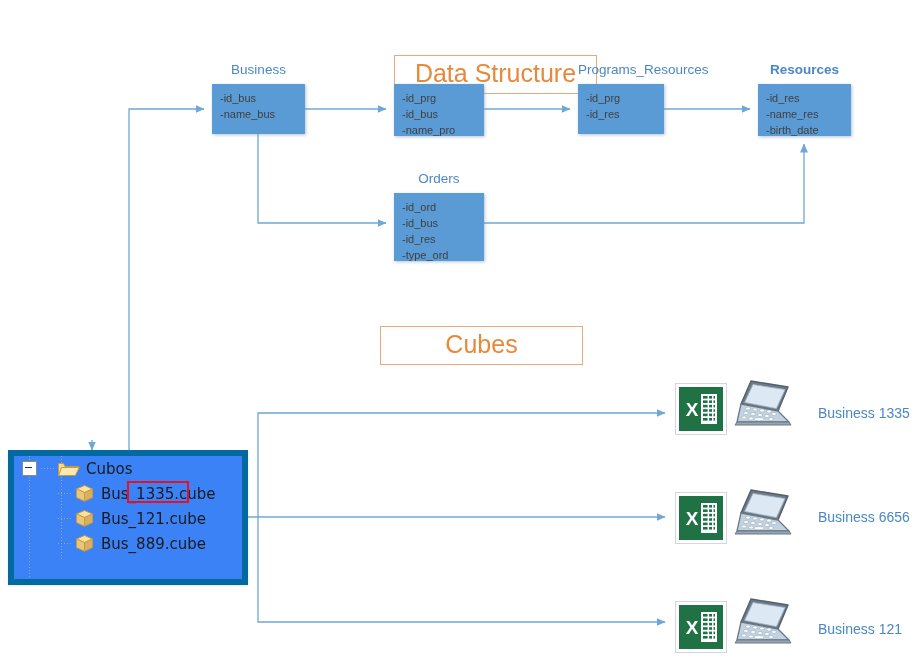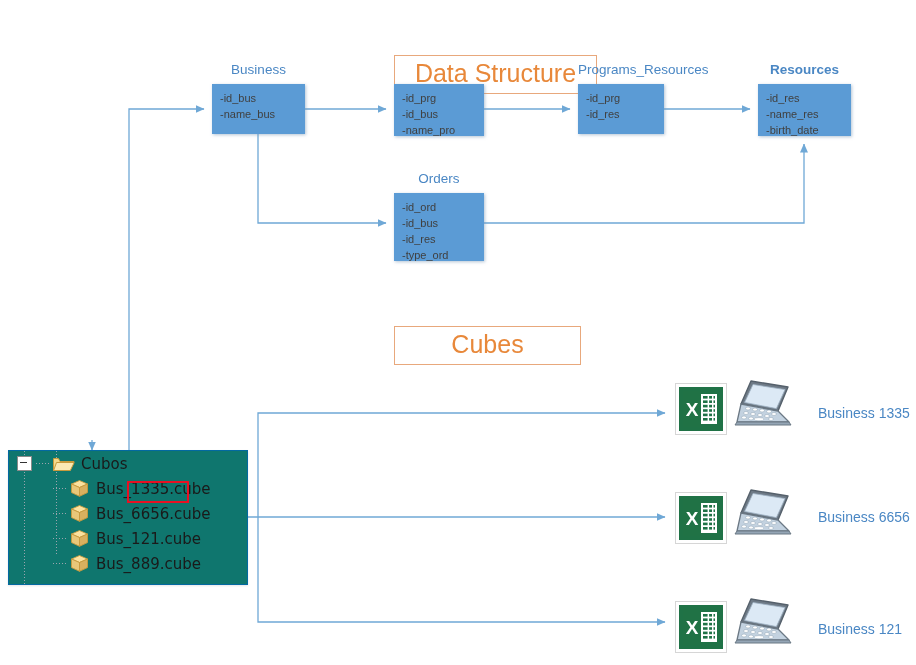--- a/index.html
+++ b/index.html
@@ -51,22 +51,22 @@
     color:#404040;
     font-size:11px;
     line-height:16px;
     white-space:nowrap;
   }
 
   
   #tree-panel{
     position:absolute;
     left:8px;top:450px;width:240px;height:135px;
-    background:#0f766e;
-    border:1px solid #0369a1;
+    background:#3b82f6;
+    border:6px solid #0369a1;
     box-sizing:border-box;
     box-shadow:0 1px 2px rgba(0,0,0,.10);
   }
   .tree-row{
     position:relative;
     height:25px;
     display:flex;
     align-items:center;
     font-family:"DejaVu Sans", sans-serif;
     font-size:15px;
@@ -158,21 +158,21 @@
       <path d="M92,440 L92,450" marker-end="url(#ah)"></path>
 
       <path d="M258,517 L258,413 L665,413" marker-end="url(#ah)"></path>
       <path d="M248,517 L665,517" marker-end="url(#ah)"></path>
       <path d="M258,517 L258,622 L665,622" marker-end="url(#ah)"></path>
     </g>
   </svg>
 
   <div class="section-title" id="title-data-structure" style="left:394px;top:13px;width:203px;margin-top:42px;">Data Structure</div>
 
-  <div class="section-title" id="title-cubes" style="left:394px;top:326px;width:187px;">Cubes</div>
+  <div class="section-title" id="title-cubes" style="left:380px;top:326px;width:203px;">Cubes</div>
 
   <div id="entities-root">
       <div class="entity" style="left: 212px; top: 62px; width: 93px;">
         <div class="entity-title" style="top: 0px;">Business</div>
         <div class="entity-box" style="left: 0px; top: 22px; width: 93px; height: 50px;">
           <div class="entity-field">-id_bus</div>
           <div class="entity-field">-name_bus</div>
         </div>
       </div>
       <div class="entity" style="left: 394px; top: 62px; width: 90px;">
@@ -223,29 +223,20 @@
           <span>Cubos</span>
         </div>
         <div class="tree-row tree-child">
           <span class="dots-h"></span>
           <span class="cube-icon"><svg width="19" height="19" viewBox="0 0 19 19">
               <path d="M9.5,1.5 L17.5,5 L9.5,8.5 L1.5,5 Z" fill="#FBE2A0" stroke="#C79A3C" stroke-width="0.9" stroke-linejoin="round"></path>
               <path d="M1.5,5 L9.5,8.5 L9.5,17.3 L1.5,13.6 Z" fill="#E8C779" stroke="#C79A3C" stroke-width="0.9" stroke-linejoin="round"></path>
               <path d="M17.5,5 L9.5,8.5 L9.5,17.3 L17.5,13.6 Z" fill="#D9B05F" stroke="#C79A3C" stroke-width="0.9" stroke-linejoin="round"></path>
             </svg></span>
           <span class="file-label">Bus_1335.cube</span>
-        </div>
-        <div class="tree-row tree-child">
-          <span class="dots-h"></span>
-          <span class="cube-icon"><svg width="19" height="19" viewBox="0 0 19 19">
-              <path d="M9.5,1.5 L17.5,5 L9.5,8.5 L1.5,5 Z" fill="#FBE2A0" stroke="#C79A3C" stroke-width="0.9" stroke-linejoin="round"></path>
-              <path d="M1.5,5 L9.5,8.5 L9.5,17.3 L1.5,13.6 Z" fill="#E8C779" stroke="#C79A3C" stroke-width="0.9" stroke-linejoin="round"></path>
-              <path d="M17.5,5 L9.5,8.5 L9.5,17.3 L17.5,13.6 Z" fill="#D9B05F" stroke="#C79A3C" stroke-width="0.9" stroke-linejoin="round"></path>
-            </svg></span>
-          <span class="file-label">Bus_6656.cube</span>
         </div>
         <div class="tree-row tree-child">
           <span class="dots-h"></span>
           <span class="cube-icon"><svg width="19" height="19" viewBox="0 0 19 19">
               <path d="M9.5,1.5 L17.5,5 L9.5,8.5 L1.5,5 Z" fill="#FBE2A0" stroke="#C79A3C" stroke-width="0.9" stroke-linejoin="round"></path>
               <path d="M1.5,5 L9.5,8.5 L9.5,17.3 L1.5,13.6 Z" fill="#E8C779" stroke="#C79A3C" stroke-width="0.9" stroke-linejoin="round"></path>
               <path d="M17.5,5 L9.5,8.5 L9.5,17.3 L17.5,13.6 Z" fill="#D9B05F" stroke="#C79A3C" stroke-width="0.9" stroke-linejoin="round"></path>
             </svg></span>
           <span class="file-label">Bus_121.cube</span>
         </div>

